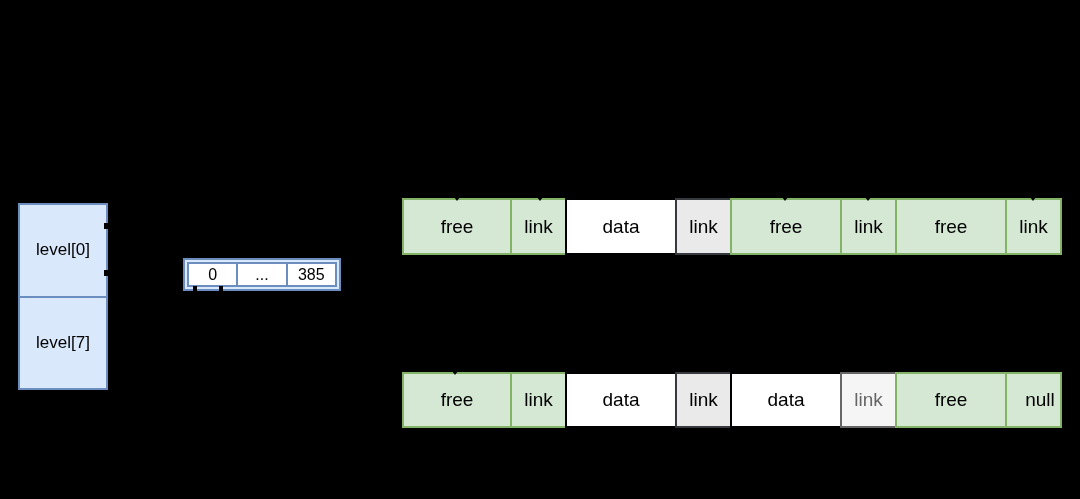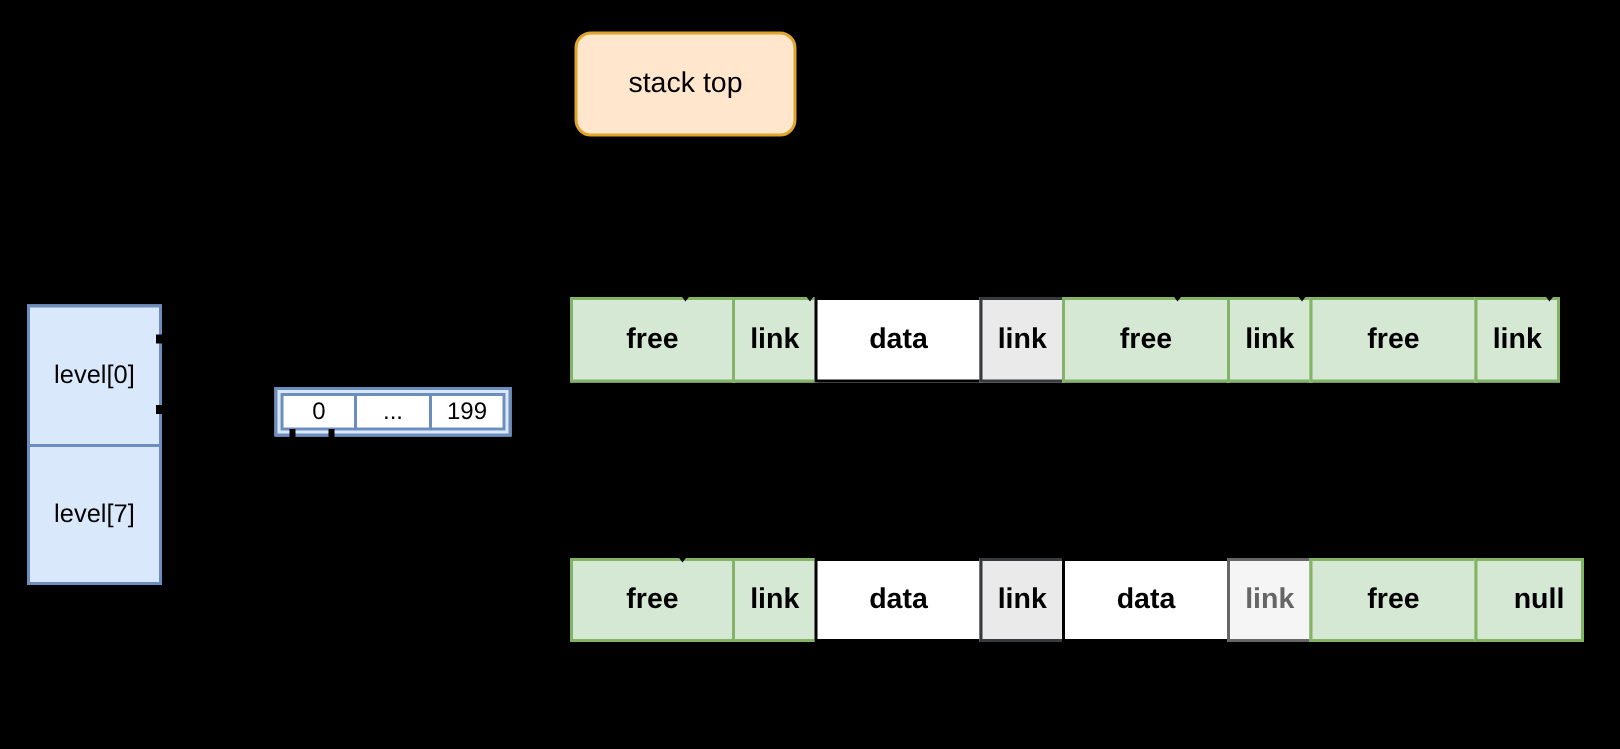--- a/index.html
+++ b/index.html
@@ -45,21 +45,21 @@
   }
   .range-cell {
     flex:1; box-sizing:border-box;
     background:var(--data-fill,#ffffff);
     border:2px solid var(--blue-stroke,#6c8ebf);
     display:flex; align-items:center; justify-content:center;
     font-size:16px;
   }
   .range-cell + .range-cell { margin-left:-2px; }
   
-  .memory-row { position:absolute; left:380px; display:flex;font-weight:bold; }
+  .memory-row { position:absolute; left:402px; display:flex; }
   .memory-row.upper { top:198px; height:57px; }
   .memory-row.lower { top:372px; height:56px; }
   .memory-cell {
     box-sizing:border-box; height:100%;
     display:flex; align-items:center; justify-content:center;
     font-size:19px;
   }
   .memory-cell.green     { background:var(--green-fill,#d5e8d4);     border:2px solid var(--green-stroke,#82b366); }
   .memory-cell.white     { background:var(--data-fill,#ffffff);      border:2px solid var(--data-stroke,#000000); }
   .memory-cell.gray      { background:var(--gray-fill,#eeeeee);      border:2px solid var(--gray-stroke,#36393d); }
@@ -71,58 +71,55 @@
     border-left:6px solid transparent; border-right:6px solid transparent;
     border-top:8px solid #000;
   }
   .line-stub { position:absolute; background:#000; }
 </style>
 </head>
 <body>
 
 <div class="canvas">
 
-  <div class="stack-top">
-    <span>stack top</span>
-  </div>
 
   <div class="level-table">
       <div class="level-row">
         <span>level[0]</span>
       </div>
       <div class="level-row">
         <span>level[7]</span>
       </div>
     </div>
 
   <div class="range-table">
       <div class="range-cell">0</div>
       <div class="range-cell">...</div>
-      <div class="range-cell">199</div>
+      <div class="range-cell">385</div>
     </div>
 
   <div class="memory-row upper">
       <div class="memory-cell green" style="width: 110px;">free</div>
       <div class="memory-cell green" style="width: 57px; margin-left: -2px;">link</div>
       <div class="memory-cell white" style="width: 112px; margin-left: -2px;">data</div>
       <div class="memory-cell gray" style="width: 57px; margin-left: -2px;">link</div>
       <div class="memory-cell green" style="width: 112px; margin-left: -2px;">free</div>
       <div class="memory-cell green" style="width: 57px; margin-left: -2px;">link</div>
       <div class="memory-cell green" style="width: 112px; margin-left: -2px;">free</div>
       <div class="memory-cell green" style="width: 57px; margin-left: -2px;">link</div>
     </div>
   <div class="memory-row lower">
       <div class="memory-cell green" style="width: 110px;">free</div>
       <div class="memory-cell green" style="width: 57px; margin-left: -2px;">link</div>
       <div class="memory-cell white" style="width: 112px; margin-left: -2px;">data</div>
       <div class="memory-cell gray" style="width: 57px; margin-left: -2px;">link</div>
       <div class="memory-cell white" style="width: 112px; margin-left: -2px;">data</div>
       <div class="memory-cell lightgray" style="width: 57px; margin-left: -2px;">link</div>
       <div class="memory-cell green" style="width: 112px; margin-left: -2px;">free</div>
-      <div class="memory-cell green" style="width: 73px; margin-left: -2px; padding-left: 13px;">null</div>
+      <div class="memory-cell green" style="width: 57px; margin-left: -2px; padding-left: 13px;">null</div>
     </div>
 
   <div class="arrow-mark" style="left:451px; top:193px;"></div>
   <div class="arrow-mark" style="left:534px; top:193px;"></div>
   <div class="arrow-mark" style="left:779px; top:193px;"></div>
   <div class="arrow-mark" style="left:862px; top:193px;"></div>
   <div class="arrow-mark" style="left:1027px; top:193px;"></div>
   <div class="arrow-mark" style="left:449px; top:367px;"></div>
 
   <div class="line-stub" style="left:104px; top:223px; width:5px; height:6px;"></div>

